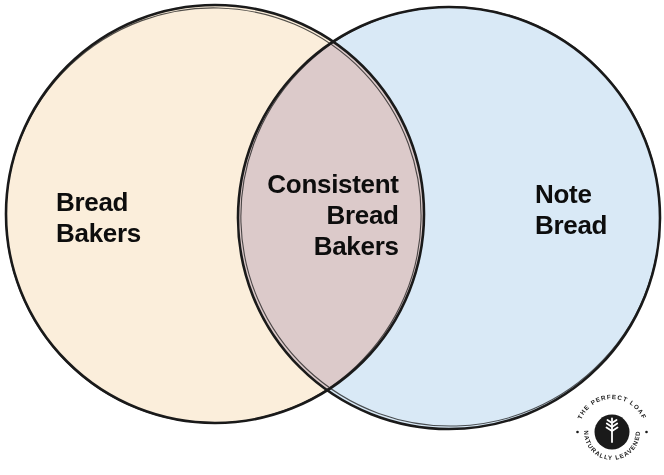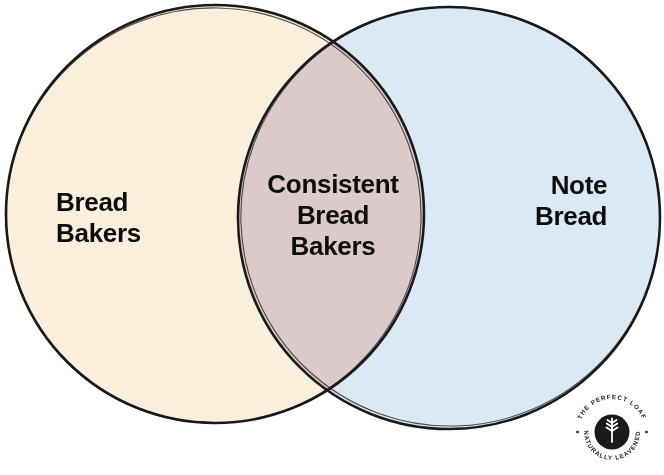--- a/index.html
+++ b/index.html
@@ -31,26 +31,26 @@
   }
   .venn-label.left-label {
     left: 56px;
     top: 187px;
     text-align: left;
   }
   .venn-label.center-label {
     left: 333px;
     top: 169px;
     transform: translateX(-50%);
-    text-align: center;
+    text-align: right;
   }
   .venn-label.right-label {
     left: 535px;
-    top: 170px;
-    text-align: right;
+    top: 179px;
+    text-align: left;
   }
   .logo-text {
     font-family: "Liberation Sans", sans-serif;
     font-size: 6.2px;
     font-weight: 700;
     letter-spacing: 1.05px;
     fill: #1a1a1a;
   }
 </style>
 </head>

